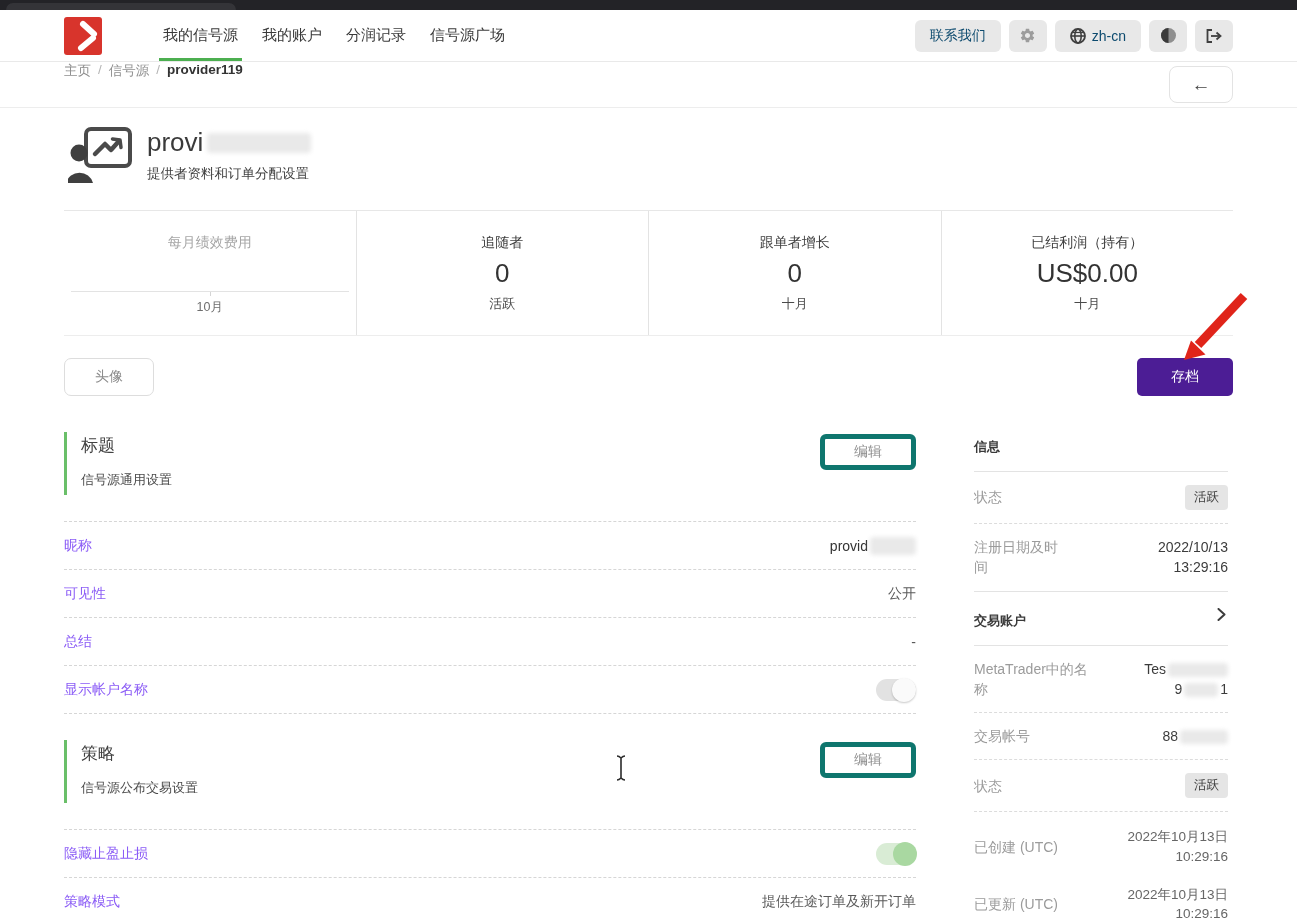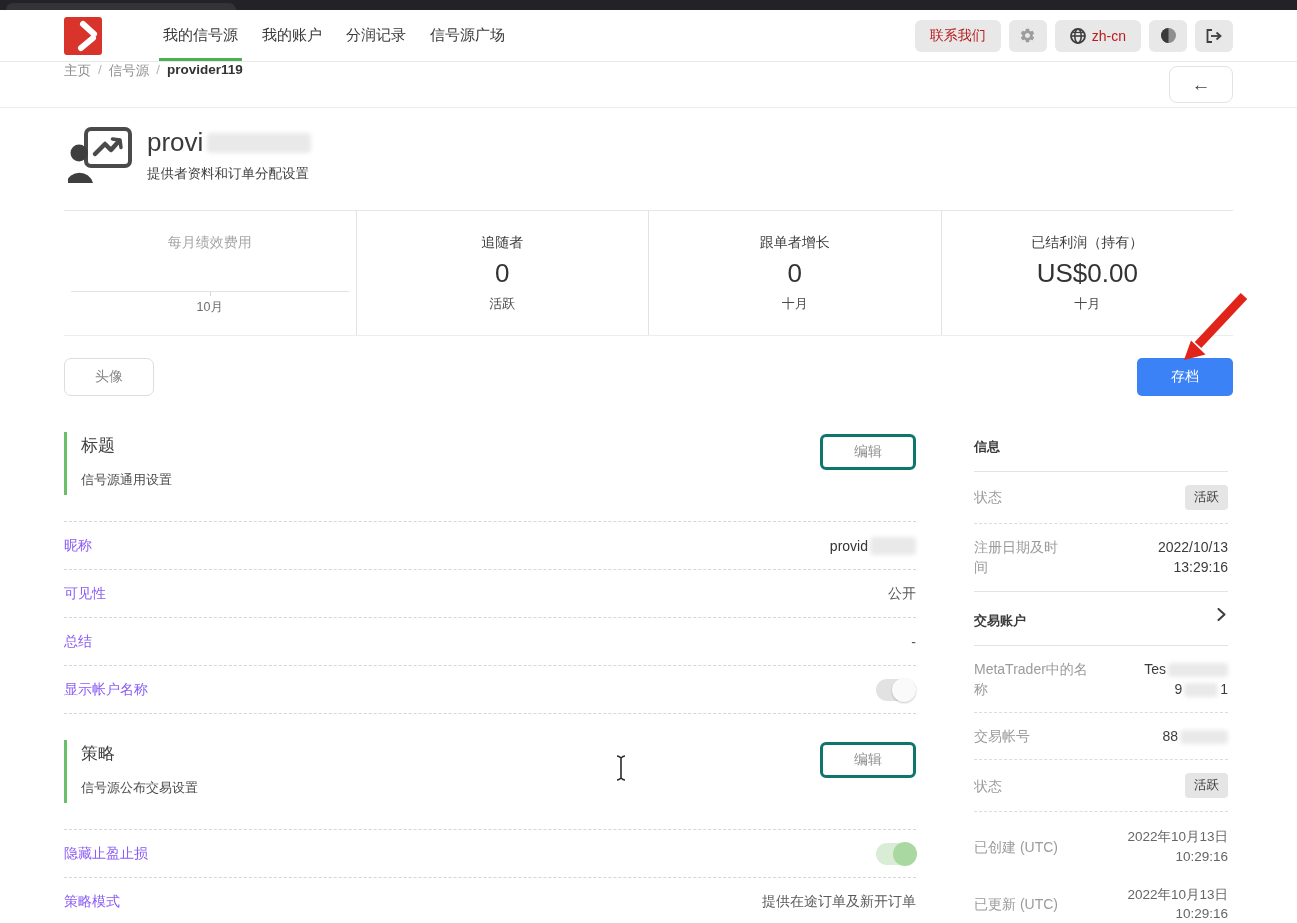--- a/index.html
+++ b/index.html
@@ -17,21 +17,21 @@
     display:flex; align-items:center; padding:0 64px; position:relative;gap:35px; }
   .logo { width:38px; height:38px; margin-right:14px; cursor:pointer; }
   .nav-tabs { display:flex; height:100%; align-items:stretch; }
   .nav-tab { display:flex; align-items:center; padding:0 12px; font-size:15px;
     color:#3a3a3a; position:relative; cursor:pointer; white-space:nowrap; }
   .nav-tab.active::after { content:""; position:absolute; left:8px; right:8px;
     bottom:0; height:3px; background:#4caf50; }
   .nav-right { margin-left:auto; display:flex; align-items:center; gap:8px; }
   .chip-btn { background:#e8e8e8; border:none; border-radius:6px; height:32px;
     display:flex; align-items:center; justify-content:center; padding:0 15px;
-    font-size:14px; color:#b91c1c; cursor:pointer; font-family:inherit; gap:6px; }
+    font-size:14px; color:#0c4a6e; cursor:pointer; font-family:inherit; gap:6px; }
   .chip-btn.icon-only { width:38px; padding:0; }
   
   .breadcrumb-row { height:46px; border-bottom:1px solid #ededed; position:relative;
     display:flex; align-items:flex-start; padding:0 64px; font-size:13.5px; }
   .crumb { color:#8f8f8f; cursor:pointer; }
   .crumb-sep { color:#b5b5b5; margin:0 7px; }
   .crumb-current { color:#333; font-weight:600; }
   .back-btn { position:absolute; right:64px; top:4px; width:64px; height:37px;
     background:#fff; border:1px solid #e3e3e3; border-radius:8px; font-size:19px;
     color:#444; cursor:pointer; display:flex; align-items:center; justify-content:center; }
@@ -55,32 +55,32 @@
   .stat-sub { font-size:13px; color:#4a4a4a; margin-top:7px; }
   .mini-axis { width:278px; border-top:1px solid #e3e3e3; margin-top:39px; position:relative; }
   .mini-axis::after { content:""; position:absolute; left:50%; top:0; width:1px;
     height:4px; background:#d5d5d5; }
   .mini-axis-label { font-size:12.5px; color:#6e6e6e; margin-top:7px; }
   
   .actions-row { margin-top:22px; height:38px; position:relative; }
   .btn-outline { height:38px; padding:0 30px; background:#fff; border:1px solid #ddd;
     border-radius:7px; color:#8a8a8a; font-size:14px; cursor:pointer; font-family:inherit; }
   .btn-danger { position:absolute; right:0; top:0; width:96px; height:38px;
-    background:#3b82f6; border:none; border-radius:5px; color:#fff; font-size:14px;
+    background:#4c1d95; border:none; border-radius:5px; color:#fff; font-size:14px;
     cursor:pointer; font-family:inherit; }
   
   .main-area { display:flex; gap:58px; margin-top:36px; }
   .col-left { width:852px; }
   .col-right { width:254px; }
   .section-head { position:relative; border-left:3px solid #6abf69;
     padding:2px 0 6px 14px; margin-bottom:26px; }
   .section-head h2 { font-size:17px; font-weight:400; color:#424242; margin-bottom:14px; }
   .section-head .section-sub { font-size:13px; color:#4a4a4a; }
   .edit-btn { position:absolute; right:0; top:2px; width:96px; height:36px;
-    background:#fff; border:3px solid #0f766e; border-radius:6px; color:#8e8e8e;
+    background:#fff; border:5px solid #0f766e; border-radius:6px; color:#8e8e8e;
     font-size:14px; cursor:pointer; font-family:inherit; }
   .settings { border-top:1px dashed #d6d6d6; }
   .setting-row { height:48px; display:flex; align-items:center;
     justify-content:space-between; border-bottom:1px dashed #d6d6d6; font-size:14px; }
   .setting-label { color:#8b5cf6; }
   .setting-value { color:#5a5a5a; }
   .setting-value.dark { color:#333; display:inline-flex; align-items:center; gap:2px; }
   .strategy-gap { margin-top:26px; }
   
   .toggle { width:40px; height:22px; border-radius:11px; position:relative; cursor:pointer; }

